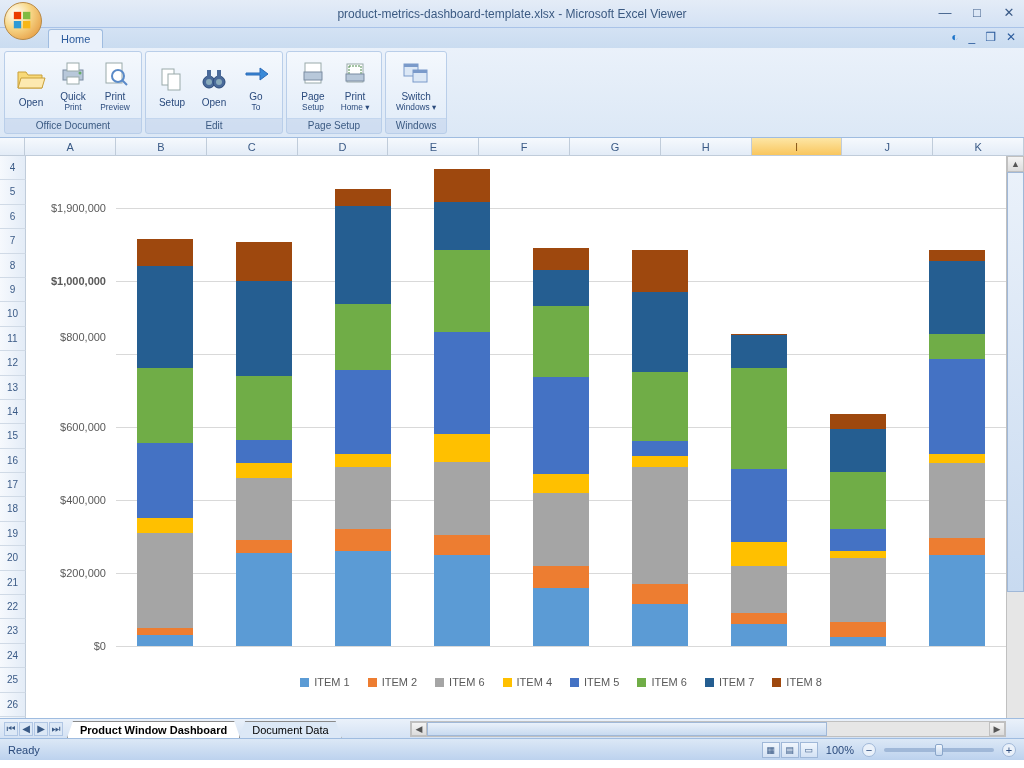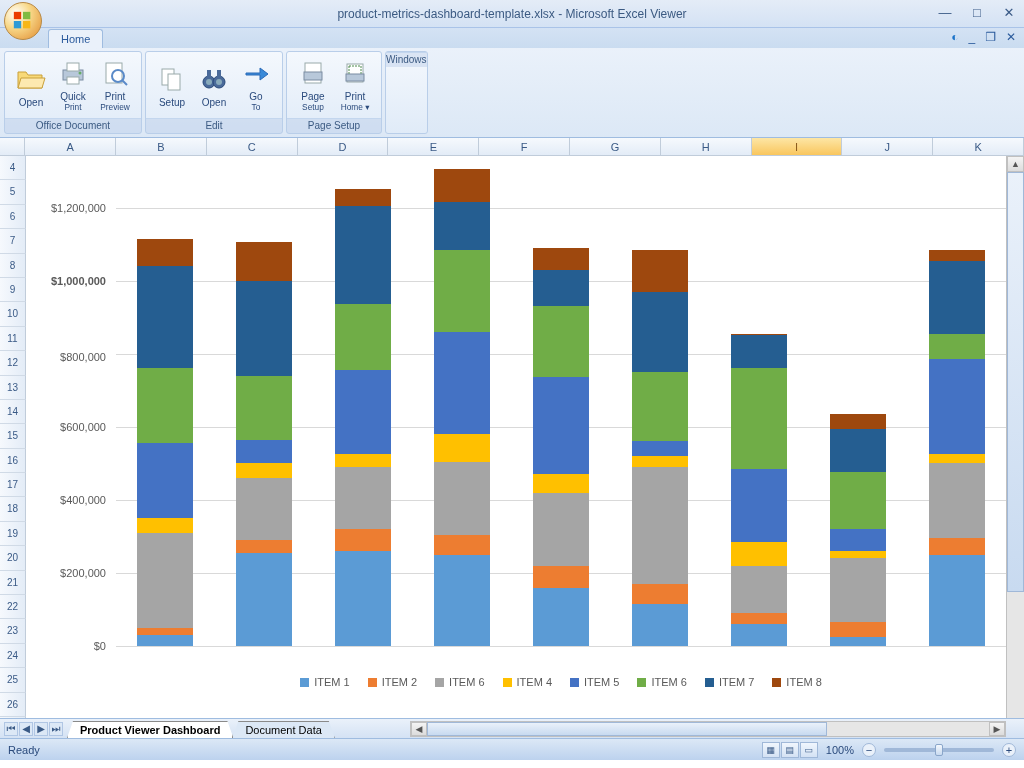--- a/index.html
+++ b/index.html
@@ -203,20 +203,33 @@
               <rect x="5" y="14" width="18" height="7" fill="#b8c8da" stroke="#7a8ca2"></rect>
             </svg>
           </div>
         <div class="label"><span>Print</span><small>Home ▾</small></div>
       </div>
     </div>
     <div class="group-label">Page Setup</div>
   </div>
 
   <div class="group">
+    <div class="group-body">
+      <div class="ribbon-btn">
+        <div class="icon-box">
+            <svg width="30" height="26" viewBox="0 0 30 26">
+              <rect x="3" y="4" width="14" height="12" fill="#dce8f6" stroke="#7a9aca"></rect>
+              <rect x="3" y="4" width="14" height="3" fill="#7a9aca"></rect>
+              <rect x="12" y="10" width="14" height="12" fill="#dce8f6" stroke="#7a9aca"></rect>
+              <rect x="12" y="10" width="14" height="3" fill="#7a9aca"></rect>
+            </svg>
+          </div>
+        <div class="label"><span>Switch</span><small>Windows ▾</small></div>
+      </div>
+    </div>
     <div class="group-label">Windows</div>
   </div>
 </div>
 
 <div class="sheet-area">
   <div class="col-headers">
     <div class="corner"></div>
 
   <div class="col">A</div>
       <div class="col">B</div>
@@ -256,23 +269,23 @@
       <div class="row">26</div>
       <div class="row">27</div>
     </div>
 
   <div class="chart-container">
     <div class="y-axis-labels">
         <div class="ylabel" style="top: 475px;">$0</div>
         <div class="ylabel" style="top: 401.923px;">$200,000</div>
         <div class="ylabel" style="top: 328.846px;">$400,000</div>
         <div class="ylabel" style="top: 255.769px;">$600,000</div>
-        <div class="ylabel" style="top: 186px;">$800,000</div>
+        <div class="ylabel" style="top: 166px;">$800,000</div>
         <div class="ylabel" style="top: 109.615px; font-weight: bold;">$1,000,000</div>
-        <div class="ylabel" style="top: 36.5385px;">$1,200,000</div>
+        <div class="ylabel" style="top: 36.5385px;">$1,900,000</div>
       </div>
     <div class="plot-area">
       <div class="gridlines">
           <div class="gline" style="top: 475px;"></div>
           <div class="gline" style="top: 401.923px;"></div>
           <div class="gline" style="top: 328.846px;"></div>
           <div class="gline" style="top: 255.769px;"></div>
           <div class="gline" style="top: 182.692px;"></div>
           <div class="gline" style="top: 109.615px;"></div>
           <div class="gline" style="top: 36.5385px;"></div>
@@ -433,21 +446,21 @@
 </div>
 
 <div class="sheet-tabs-bar">
   <div class="tab-nav">
     <span>⏮</span>
     <span>◀</span>
     <span>▶</span>
     <span>⏭</span>
   </div>
   <div class="sheet-tabs">
-    <div class="sheet-tab active">Product Viewer Dashboard</div>
+    <div class="sheet-tab active">Product Window Dashboard</div>
     <div class="sheet-tab inactive">Document Data</div>
   </div>
   <div class="hscroll">
     <div class="arrow">◀</div>
     <div class="thumb"></div>
     <div class="track"></div>
     <div class="arrow">▶</div>
   </div>
 </div>
 

